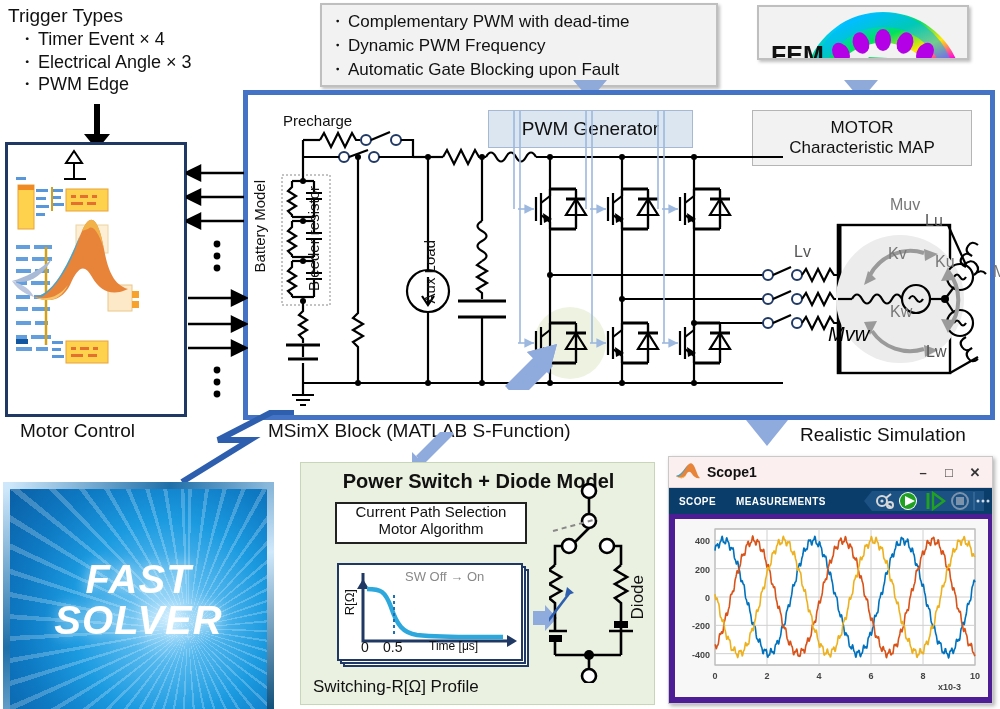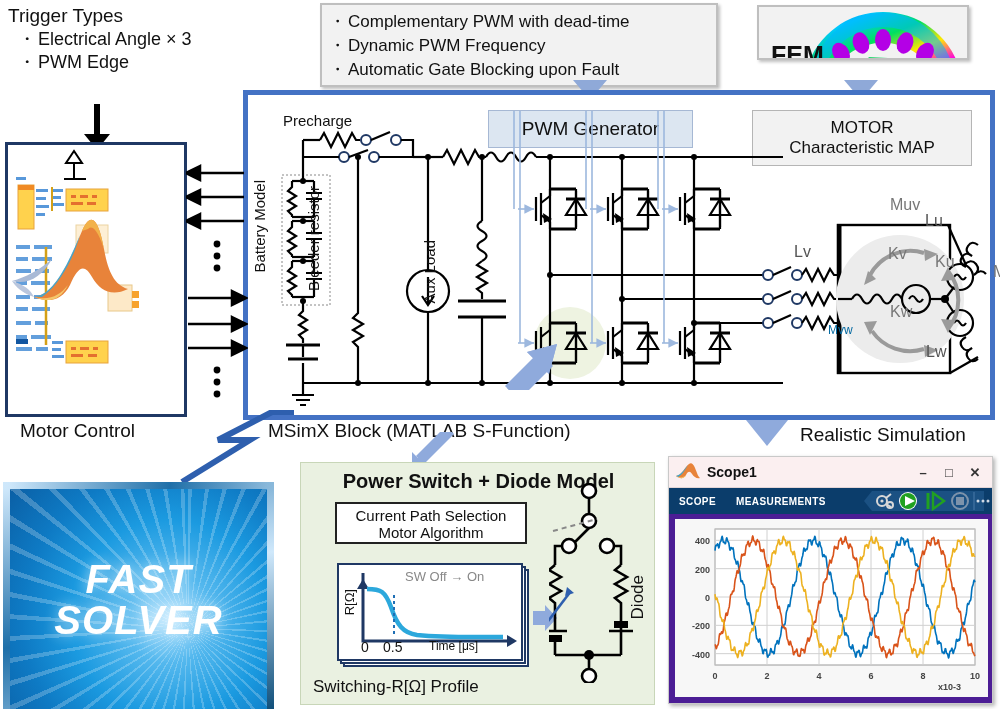--- a/index.html
+++ b/index.html
@@ -32,38 +32,39 @@
      display:flex;align-items:center;justify-content:center;overflow:hidden;}
   #fast-solver .rays{position:absolute;inset:-30%;
      background:repeating-conic-gradient(from 0deg at 62% 58%,
         rgba(255,255,255,.22) 0deg 1.6deg, rgba(255,255,255,0) 1.6deg 7deg);}
   #fast-solver .txt{position:relative;z-index:2;color:#fff;font-style:italic;
      font-weight:bold;font-size:40px;line-height:1.02;text-align:center;
      text-shadow:0 0 14px rgba(255,255,255,.65);letter-spacing:1px;}
   
   #power-switch-panel{background:#eaf1e1;border:1px solid #c8d6b8;box-sizing:border-box;}
   .whitebox{background:#fff;border:2px solid #222;box-sizing:border-box;
-            display:flex;flex-direction:column;align-items:center;justify-content:flex-end;}
+            display:flex;flex-direction:column;align-items:center;justify-content:flex-start;}
   
   #scope-window{background:#4c1d95;border:1px solid #c9c9c9;box-sizing:border-box;
                 box-shadow:2px 2px 4px rgba(0,0,0,.3);overflow:hidden;font-weight:bold;}
   #scope-titlebar{height:30px;background:#fbeff0;display:flex;align-items:center;
                   border-bottom:1px solid #e3d5d6;}
   #scope-toolbar{height:26px;background:#0b3d6b;display:flex;align-items:center;color:#fff;}
   .sc-tab{font-size:10px;letter-spacing:.4px;padding:0 10px;}
   .winbtn{width:26px;text-align:center;font-size:13px;color:#333;}
   #scope-plot{background:#fff;}
   .tiny{font-size:9px;fill:#444;}
 </style>
 </head>
 <body>
 
 <div class="abs" style="left:8px;top:4px;font-size:19px;line-height:1.26;">
   <div style="font-size:19px;">Trigger Types</div>
   <ul class="bullets" style="padding-left:10px;font-size:18px;">
+    <li>Timer Event × 4</li>
     <li>Electrical Angle × 3</li>
     <li>PWM Edge</li>
   </ul>
 </div>
 
 <div class="abs callout" style="left:320px;top:3px;width:398px;height:84px;">
   <ul class="bullets" style="margin:5px 0 0 7px;font-size:17px;line-height:1.42;">
     <li>Complementary PWM with dead-time</li>
     <li>Dynamic PWM Frequency</li>
     <li>Automatic Gate Blocking upon Fault</li>
@@ -384,21 +385,21 @@
   </g>
 </svg>
 
 <div class="abs" style="left:890px;top:196px;font-size:16px;color:#777;">Muv</div>
 <div class="abs" style="left:925px;top:212px;font-size:16px;color:#555;">Lu</div>
 <div class="abs" style="left:888px;top:245px;font-size:16px;color:#777;">Kv</div>
 <div class="abs" style="left:794px;top:243px;font-size:16px;color:#555;">Lv</div>
 <div class="abs" style="left:935px;top:253px;font-size:16px;color:#777;">Ku</div>
 <div class="abs" style="left:963px;top:263px;font-size:16px;color:#777;margin-left:30px;">Mwu</div>
 <div class="abs" style="left:890px;top:303px;font-size:16px;color:#777;">Kw</div>
-<div class="abs" style="left:828px;top:323px;font-size:12px;color:#0369a1;">Mvw</div>
+<div class="abs" style="left:828px;top:323px;font-size:20px;color:#000000;font-style:italic;">Mvw</div>
 <div class="abs" style="left:926px;top:343px;font-size:16px;color:#555;">Lw</div>
 
 <div class="abs" style="left:283px;top:112px;font-size:15px;">Precharge</div>
 <div class="abs vlbl" style="left:251px;top:180px;font-size:15px;">Battery Model</div>
 <div class="abs vlbl" style="left:305px;top:186px;font-size:15px;">Bleeder  resistor</div>
 <div class="abs vlbl" style="left:421px;top:240px;font-size:15px;">Aux Load</div>
 
 <div class="abs" style="left:268px;top:420px;font-size:19px;">MSimX Block (MATLAB  S-Function)</div>
 
 <svg class="abs" style="left:505px;top:300px;" width="70" height="90" viewBox="0 0 70 90">

